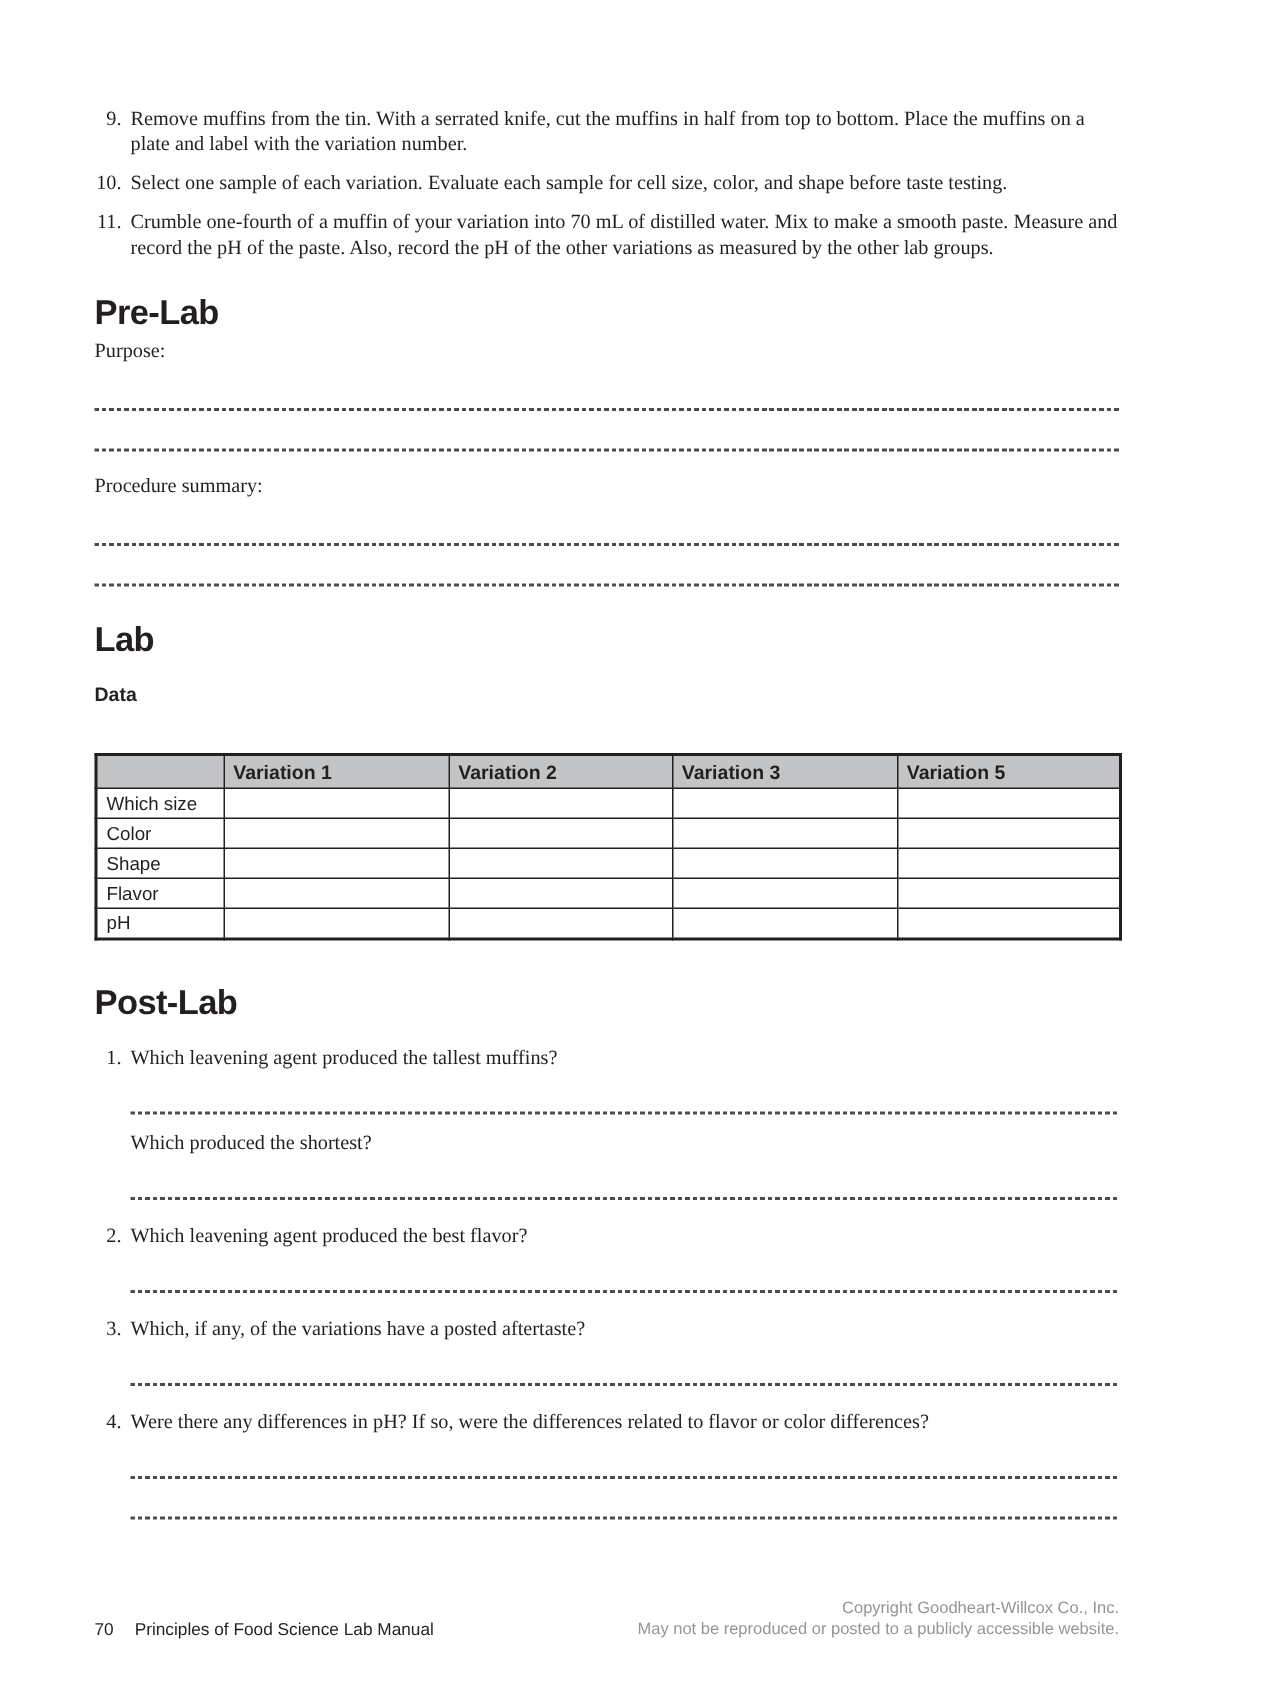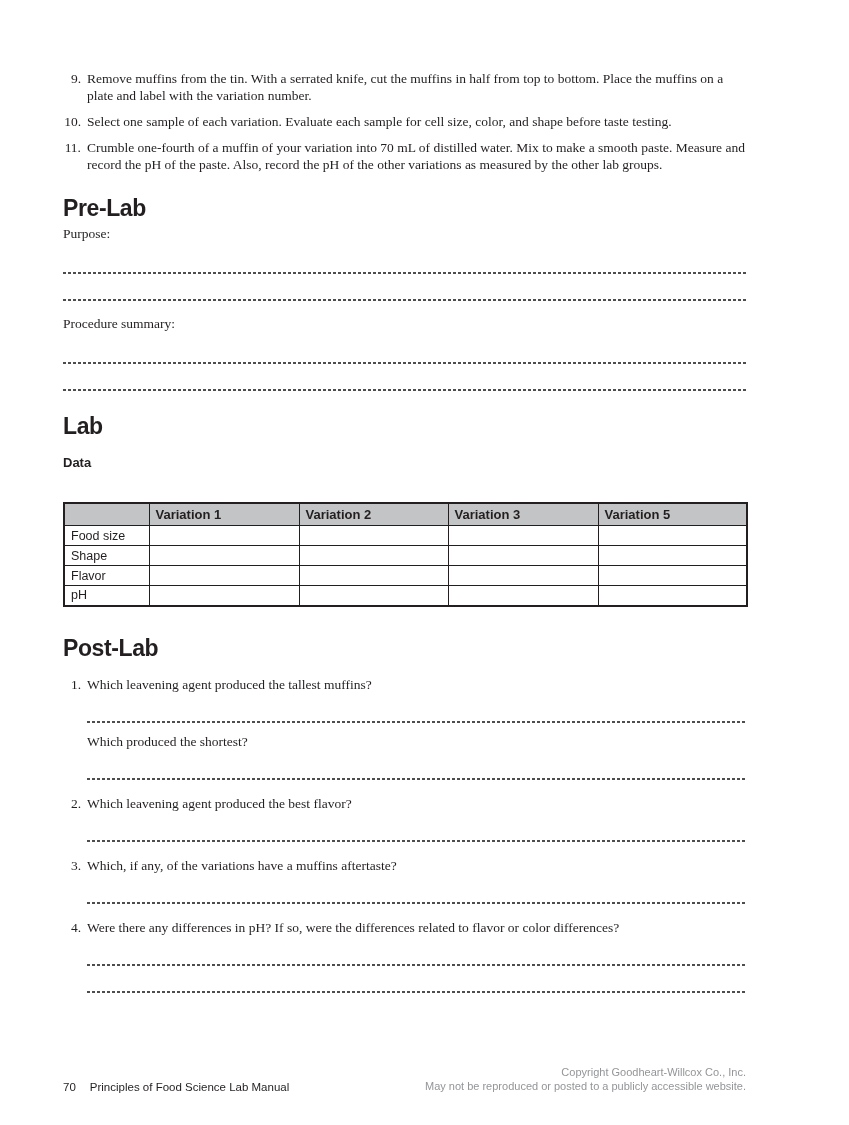--- a/index.html
+++ b/index.html
@@ -188,21 +188,28 @@
         <tr>
           <th></th>
           <th>Variation 1</th>
           <th>Variation 2</th>
           <th>Variation 3</th>
           <th>Variation 5</th>
         </tr>
       </thead>
       <tbody>
         <tr>
-          <td>Food size</td>
+          <td>Which size</td>
+          <td></td>
+          <td></td>
+          <td></td>
+          <td></td>
+        </tr>
+        <tr>
+          <td>Color</td>
           <td></td>
           <td></td>
           <td></td>
           <td></td>
         </tr>
         <tr>
           <td>Shape</td>
           <td></td>
           <td></td>
           <td></td>
@@ -236,21 +243,21 @@
     <div class="q-rule"></div>
 
     <div class="question">
       <span class="q-num">2.</span>
       <span class="q-text">Which leavening agent produced the best flavor?</span>
     </div>
     <div class="q-rule"></div>
 
     <div class="question">
       <span class="q-num">3.</span>
-      <span class="q-text">Which, if any, of the variations have a muffins aftertaste?</span>
+      <span class="q-text">Which, if any, of the variations have a posted aftertaste?</span>
     </div>
     <div class="q-rule"></div>
 
     <div class="question">
       <span class="q-num">4.</span>
       <span class="q-text">Were there any differences in pH? If so, were the differences related to flavor or color differences?</span>
     </div>
     <div class="q-rule"></div>
     <div class="q-rule second"></div>
 

